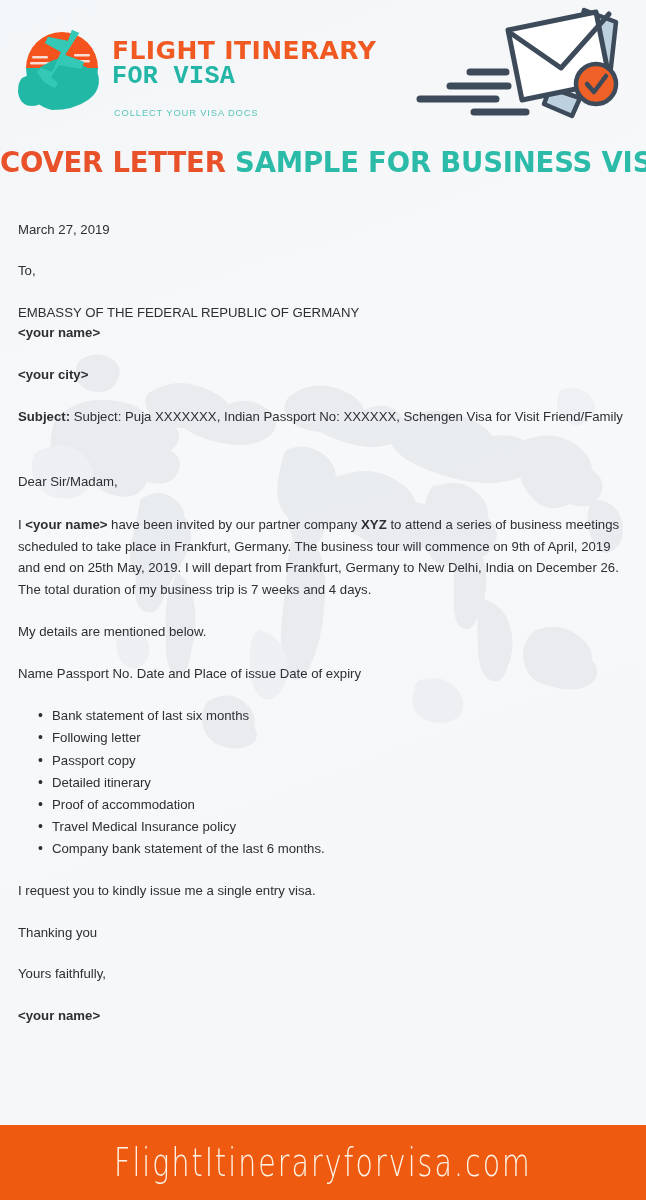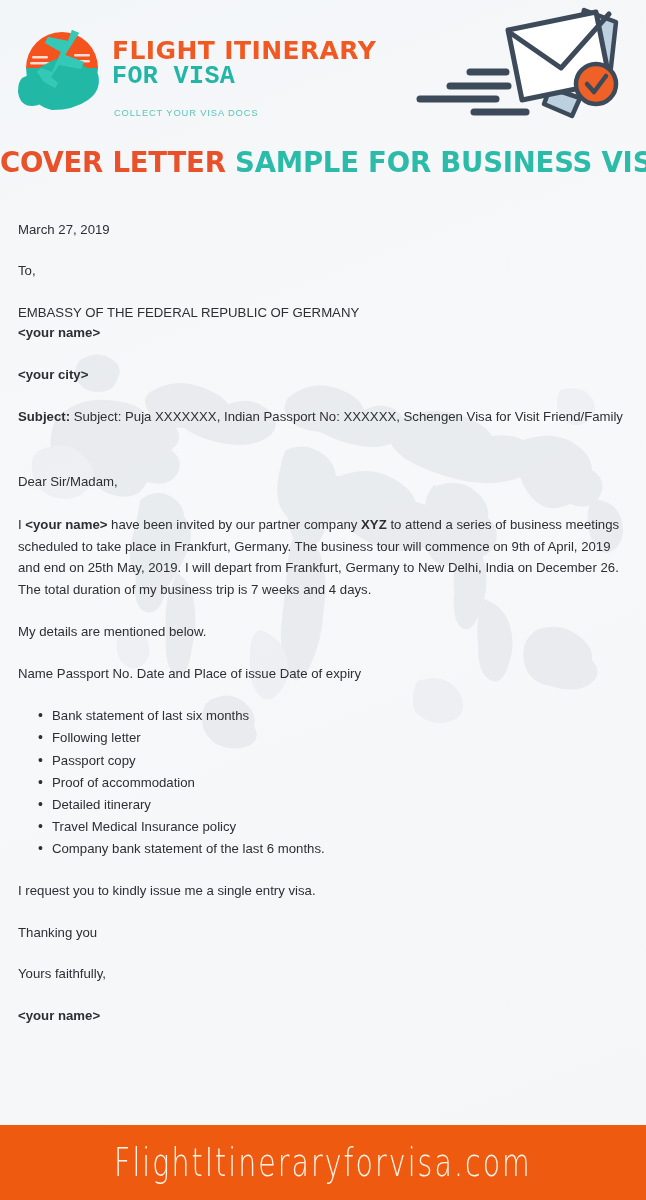--- a/index.html
+++ b/index.html
@@ -293,22 +293,22 @@
       <p>My details are mentioned below.</p>
       <div class="gap-md"></div>
 
       <p>Name Passport No. Date and Place of issue Date of expiry</p>
       <div class="gap-md"></div>
 
       <ul class="doc-list" id="docList">
           <li>Bank statement of last six months</li>
           <li>Following letter</li>
           <li>Passport copy</li>
+          <li>Detailed itinerary</li>
           <li>Proof of accommodation</li>
-          <li>Detailed itinerary</li>
           <li>Travel Medical Insurance policy</li>
           <li>Company bank statement of the last 6 months.</li>
         </ul>
       <div class="gap-md"></div>
 
       <p>I request you to kindly issue me a single entry visa.</p>
       <div class="gap-md"></div>
 
       <p>Thanking you</p>
       <div class="gap-md"></div>

